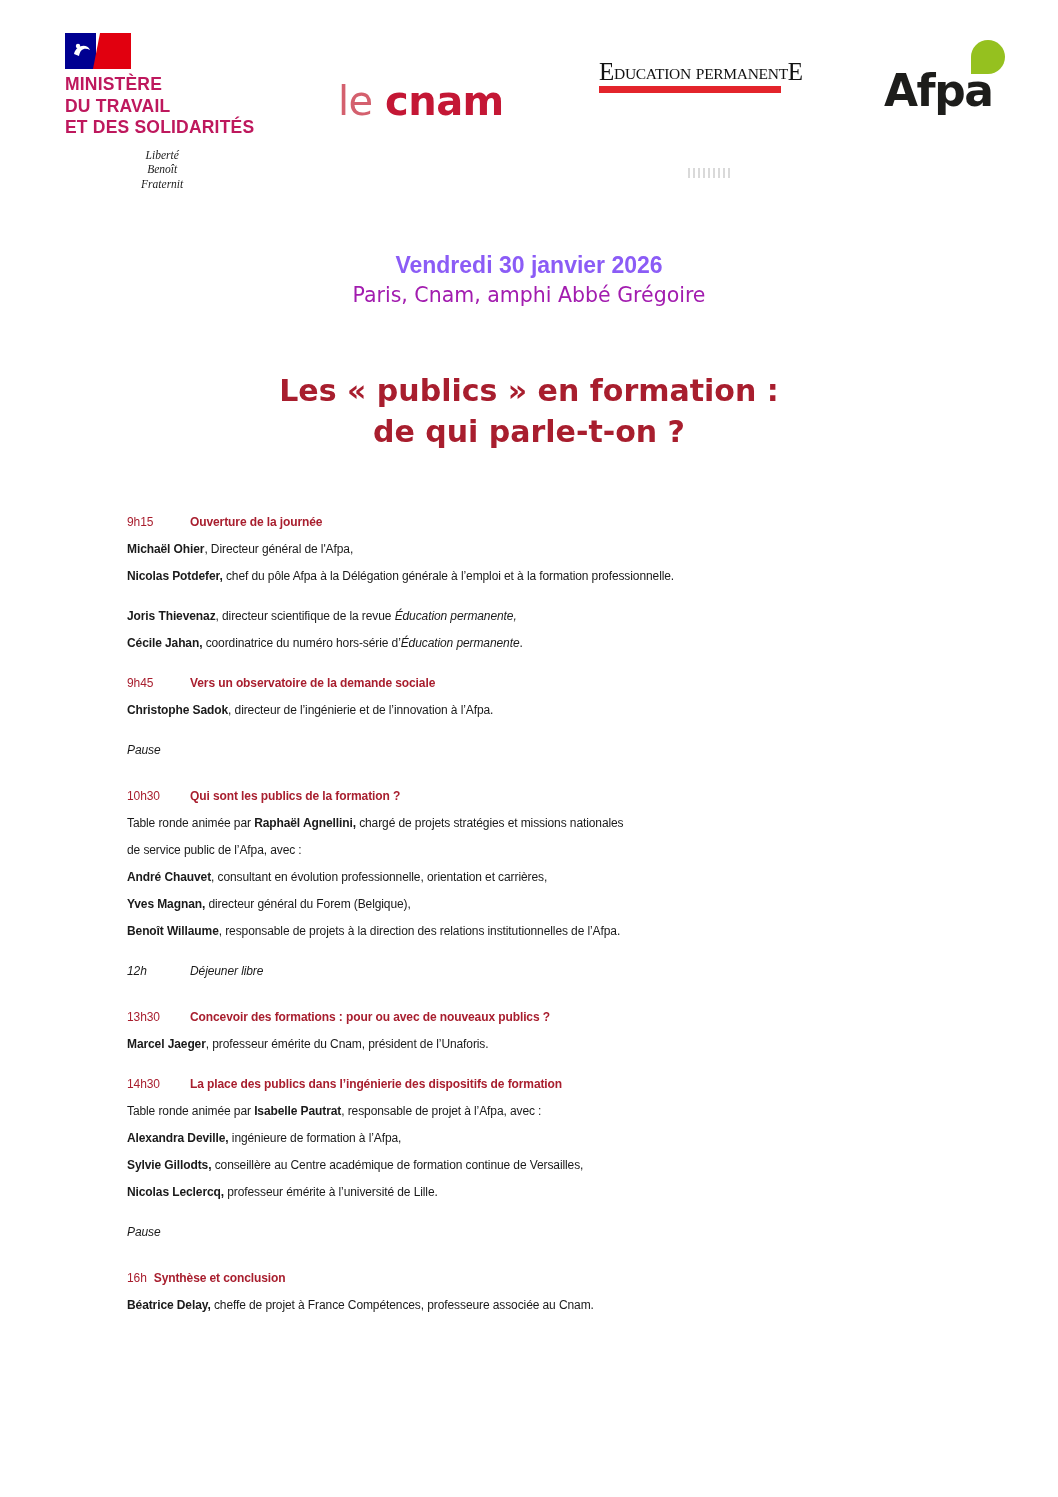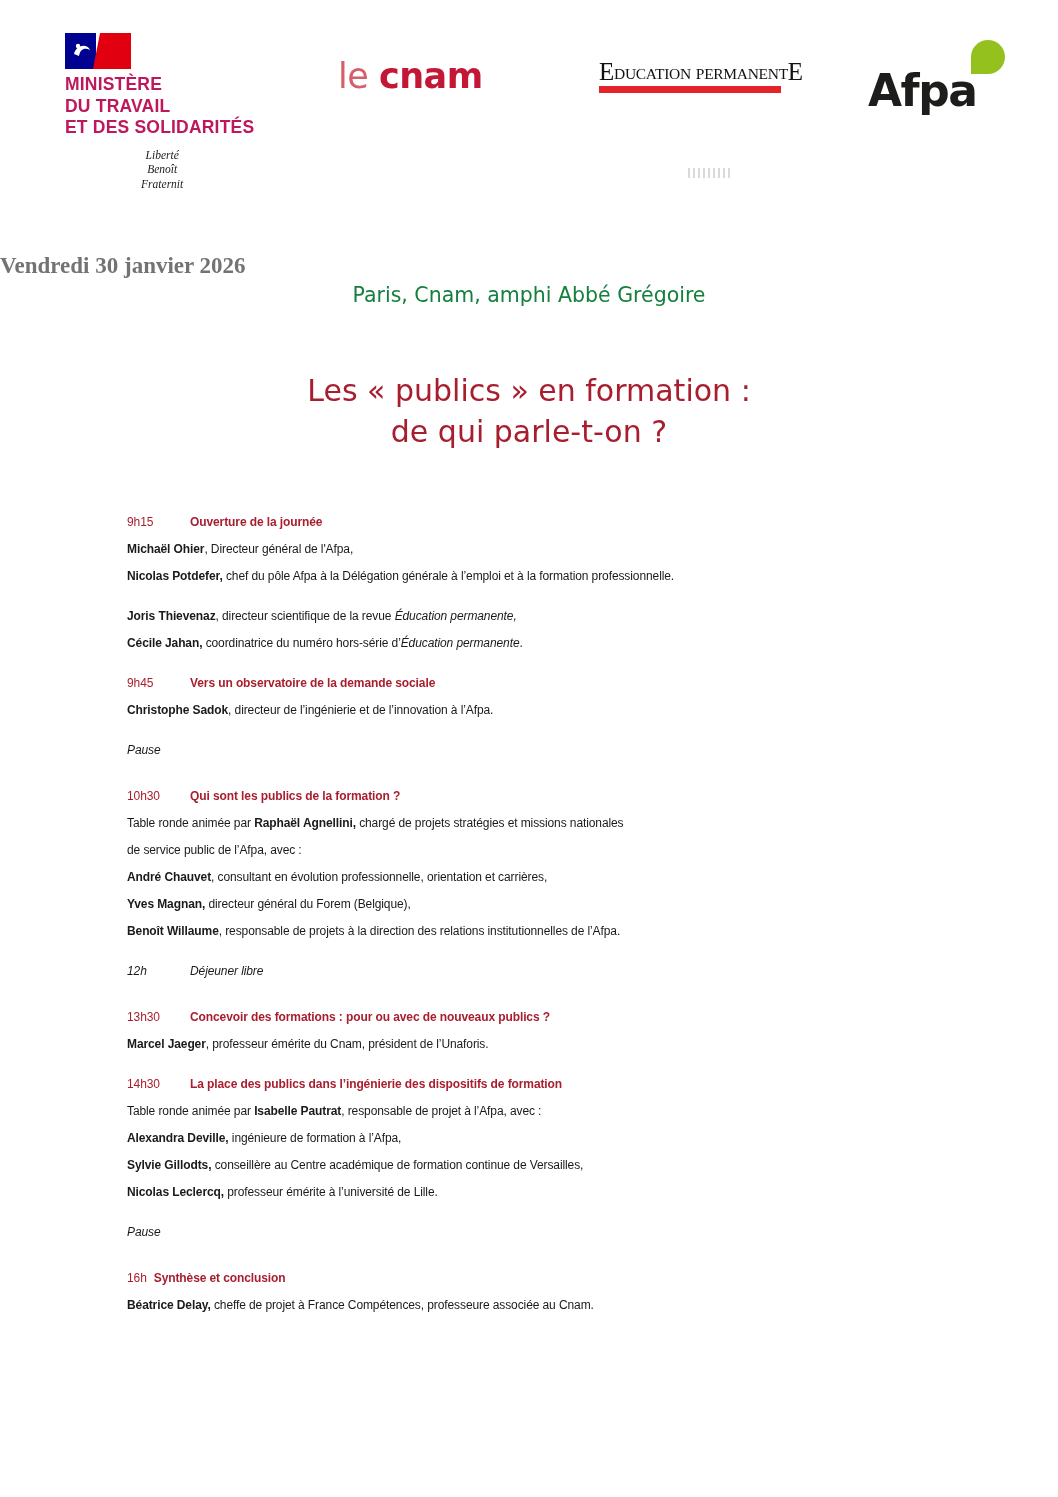--- a/index.html
+++ b/index.html
@@ -29,63 +29,63 @@
     margin-top:5px;
     font-weight:bold;font-size:17.5px;line-height:21.5px;
     letter-spacing:.2px;color:#be185d;
   }
   .ministry .motto{
     margin-top:9px;margin-left:5px;
     font-family:"Liberation Serif",serif;font-style:italic;
     font-size:11.5px;line-height:14.5px;color:#1a1a1a;text-align:center;
   }
   .cnam{
-    position:absolute;left:338px;top:56px;
-    font-family:"DejaVu Sans",sans-serif;font-size:35px;letter-spacing:-.5px;
+    position:absolute;left:338px;top:78px;
+    font-family:"DejaVu Sans",sans-serif;font-size:40px;letter-spacing:-.5px;
   }
   .cnam .le{color:var(--cnam-light);font-weight:400;}
   .cnam .nm{color:var(--cnam-red);font-weight:bold;}
   .eduperm{position:absolute;left:599px;top:64px;width:182px;}
   .eduperm .word{
     font-family:"Liberation Serif",serif;color:#121212;
     font-size:15.5px;letter-spacing:-.3px;white-space:nowrap;
   }
   .eduperm .bigE{font-size:25px;line-height:15px;vertical-align:-1px;}
   .eduperm .gap{display:inline-block;width:5px;}
   .eduperm .bar{margin-top:3px;height:7px;background:var(--edu-bar);width:182px;}
   .afpa{position:absolute;left:868px;top:46px;width:140px;height:70px;}
   .afpa .afpa-text{
-    position:absolute;left:0;bottom:0;
+    position:absolute;left:16px;bottom:0;
     font-family:"DejaVu Sans",sans-serif;font-weight:bold;
     font-size:44px;letter-spacing:-1.5px;color:#1d1d1b;
   }
   .afpa .leaf{
     position:absolute;right:3px;top:-6px;width:34px;height:34px;
     background:var(--afpa-green);
     border-radius:50% 50% 50% 0;
   }
   .faint-artifact{
     position:absolute;left:688px;top:168px;width:44px;height:10px;
     background:repeating-linear-gradient(90deg,rgba(120,120,120,.28) 0 2px,rgba(255,255,255,0) 2px 5px);
     filter:blur(.6px);
   }
 
   
   .content{padding-top:253px;}
   .date{
-    font-family:Liberation Serif, serif;
-    font-weight:bold;font-size:23px;line-height:25px;color:#737373;
+    text-align:center;font-family:Liberation Sans, sans-serif;
+    font-weight:bold;font-size:23px;line-height:25px;color:#8b5cf6;
   }
   .location{
     text-align:center;font-family:"DejaVu Sans",sans-serif;
-    font-size:20.5px;line-height:22px;margin-top:6px;color:#15803d;
+    font-size:20.5px;line-height:22px;margin-top:6px;color:#a21caf;
   }
   .doc-title{
     margin-top:64px;text-align:center;
-    font-family:"DejaVu Sans",sans-serif;font-weight:normal;
+    font-family:"DejaVu Sans",sans-serif;font-weight:bold;
     font-size:30px;line-height:41px;color:var(--accent);
   }
 
   
   .schedule{
     margin:57px 50px 8px 127px;width:885px;
     font-size:12px;line-height:27px;letter-spacing:-.1px;color:#1a1a1a;
   }
   .item{margin-bottom:13px;}
   .item .time{

